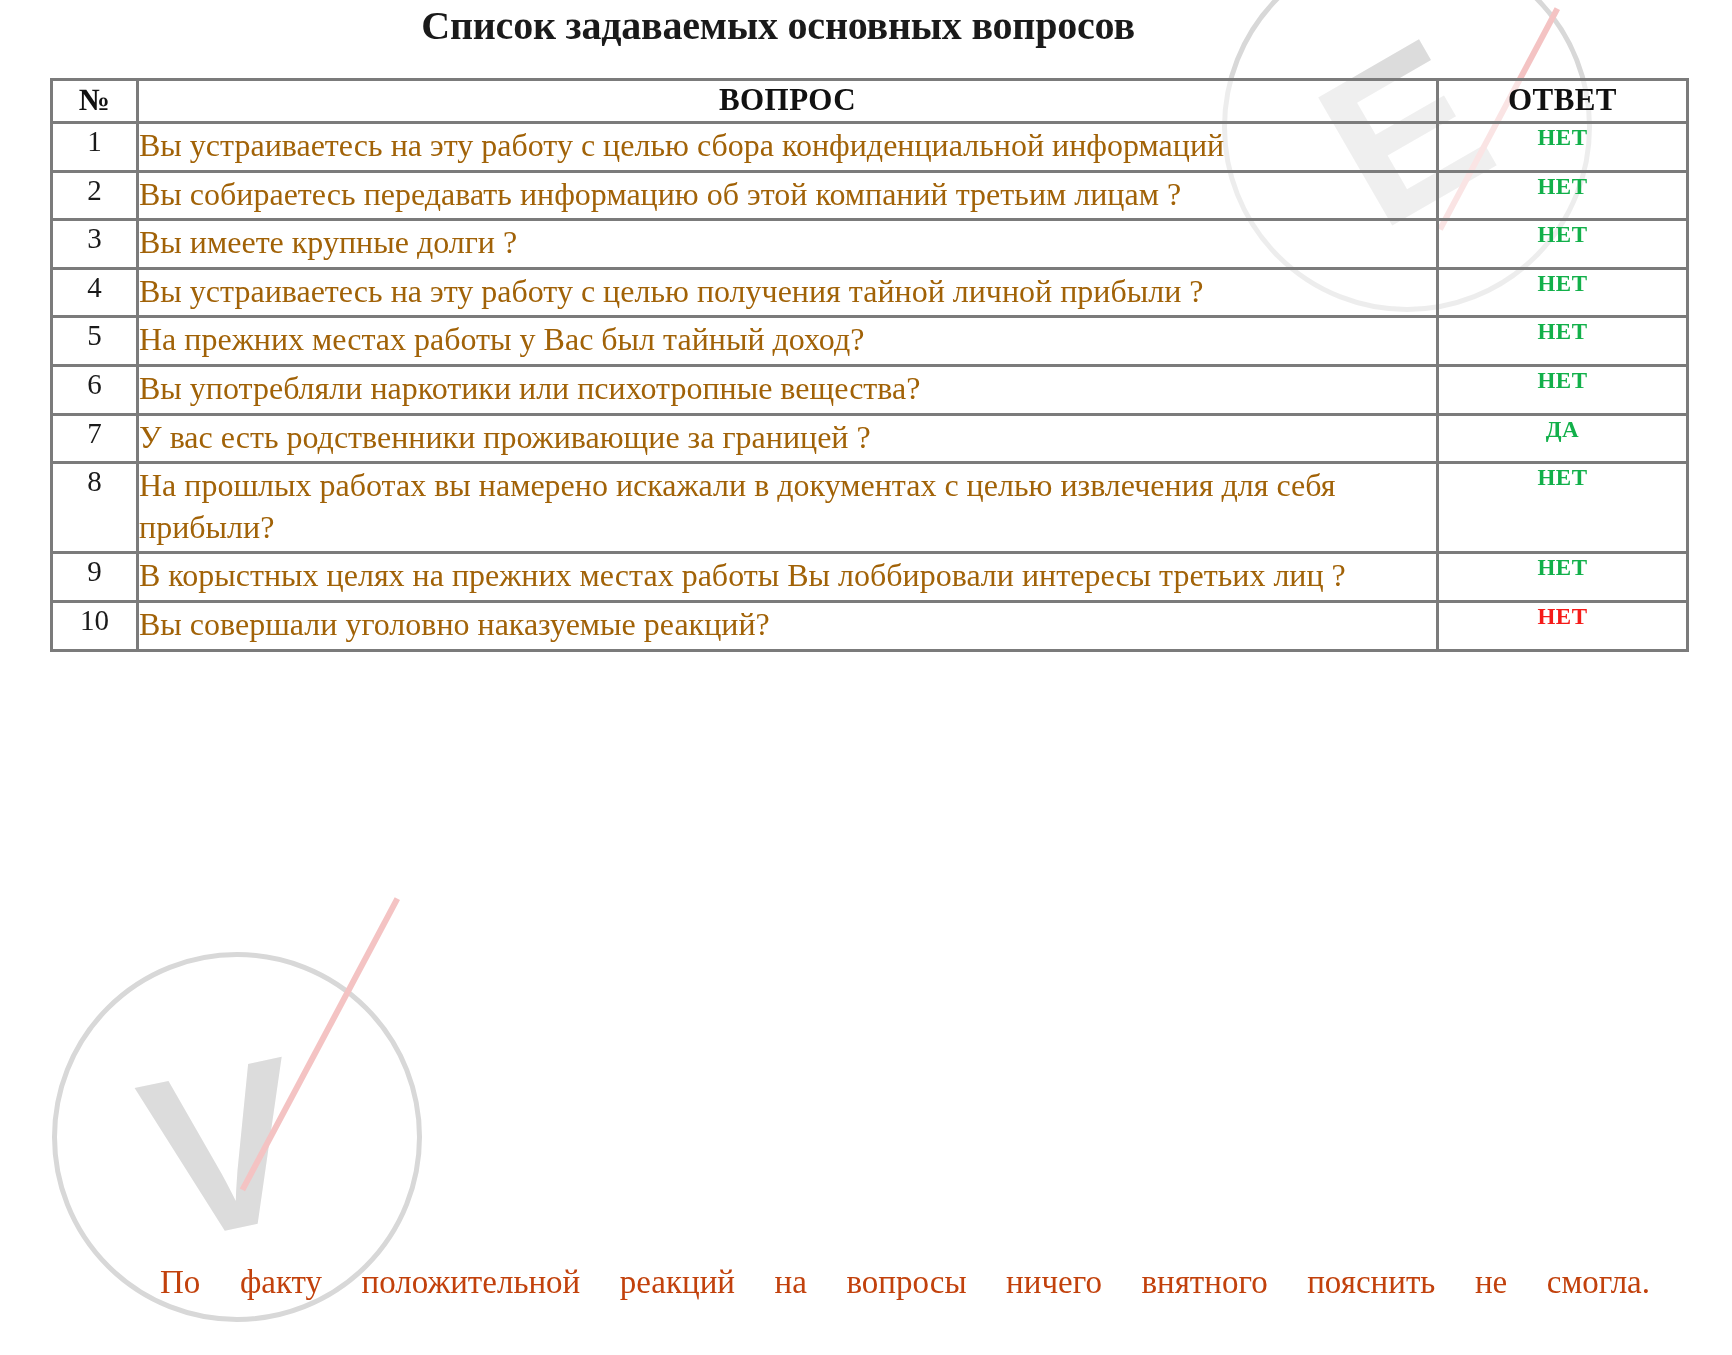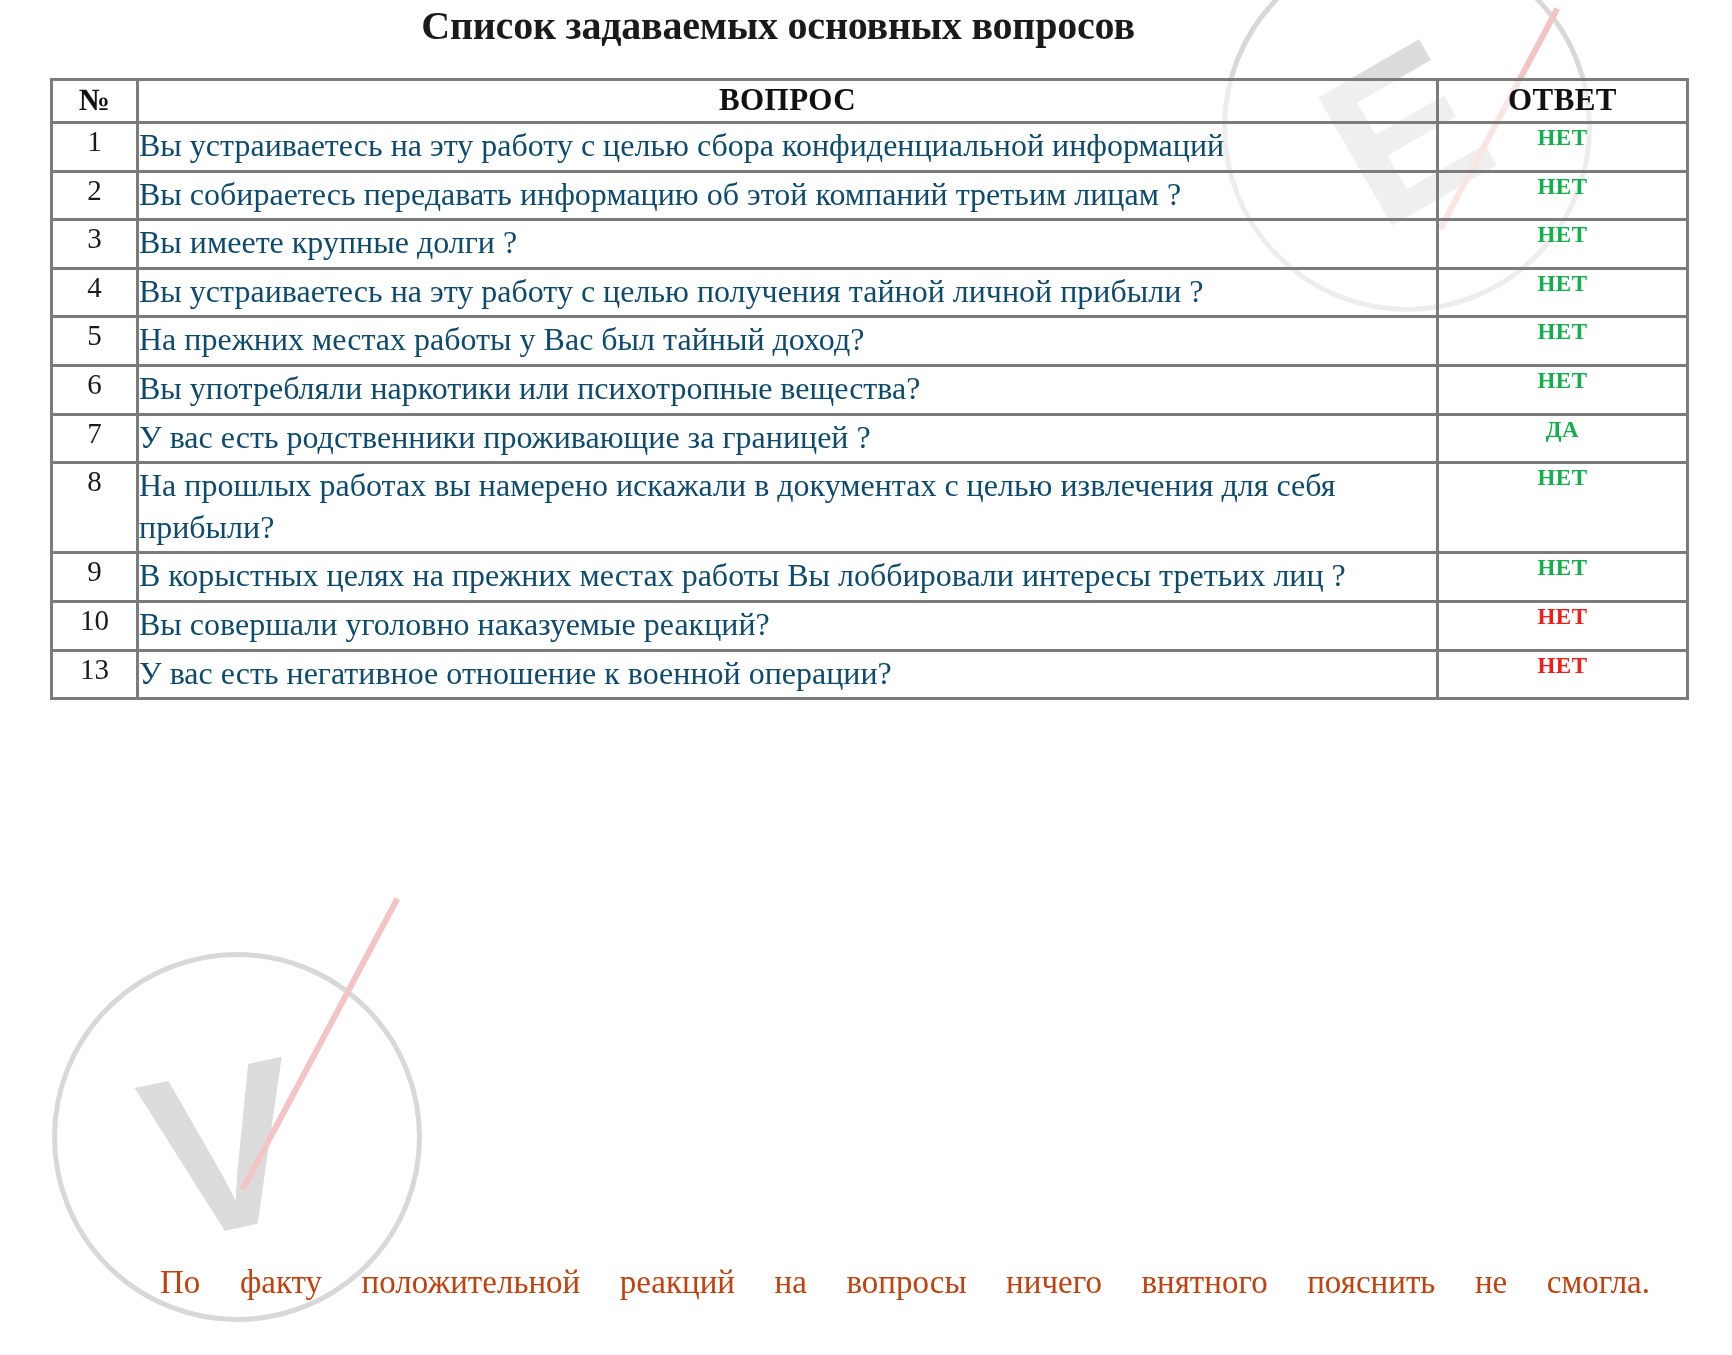--- a/index.html
+++ b/index.html
@@ -91,21 +91,21 @@
   }
 
   .cell-num {
     text-align: center;
     font-size: 29px;
     color: #1a1a1a;
     padding-top: 4px;
   }
   .cell-q {
     font-size: 32px;
-    color: #0c4a6e;
+    color: #a16207;
     line-height: 1.30;
     padding-left: 12px;
     padding-right: 6px;
     text-align: left;
   }
   .cell-a {
     text-align: center;
     font-size: 23px;
     font-weight: bold;
     padding-top: 6px;
@@ -206,23 +206,18 @@
         <tr>
           <td class="cell-num">9</td>
           <td class="cell-q">В корыстных целях на прежних местах работы Вы лоббировали интересы третьих лиц ?</td>
           <td class="cell-a ans-green">НЕТ</td>
         </tr>
         <tr>
           <td class="cell-num">10</td>
           <td class="cell-q">Вы совершали уголовно наказуемые реакций?</td>
           <td class="cell-a ans-red">НЕТ</td>
         </tr>
-        <tr>
-          <td class="cell-num">13</td>
-          <td class="cell-q">У вас есть негативное отношение к военной операции?</td>
-          <td class="cell-a ans-red">НЕТ</td>
-        </tr>
       </tbody>
   </table>
 
   <div id="closing-note">По факту положительной реакций на вопросы ничего внятного пояснить не смогла.</div>
 
 </div>
 
 </body></html>

